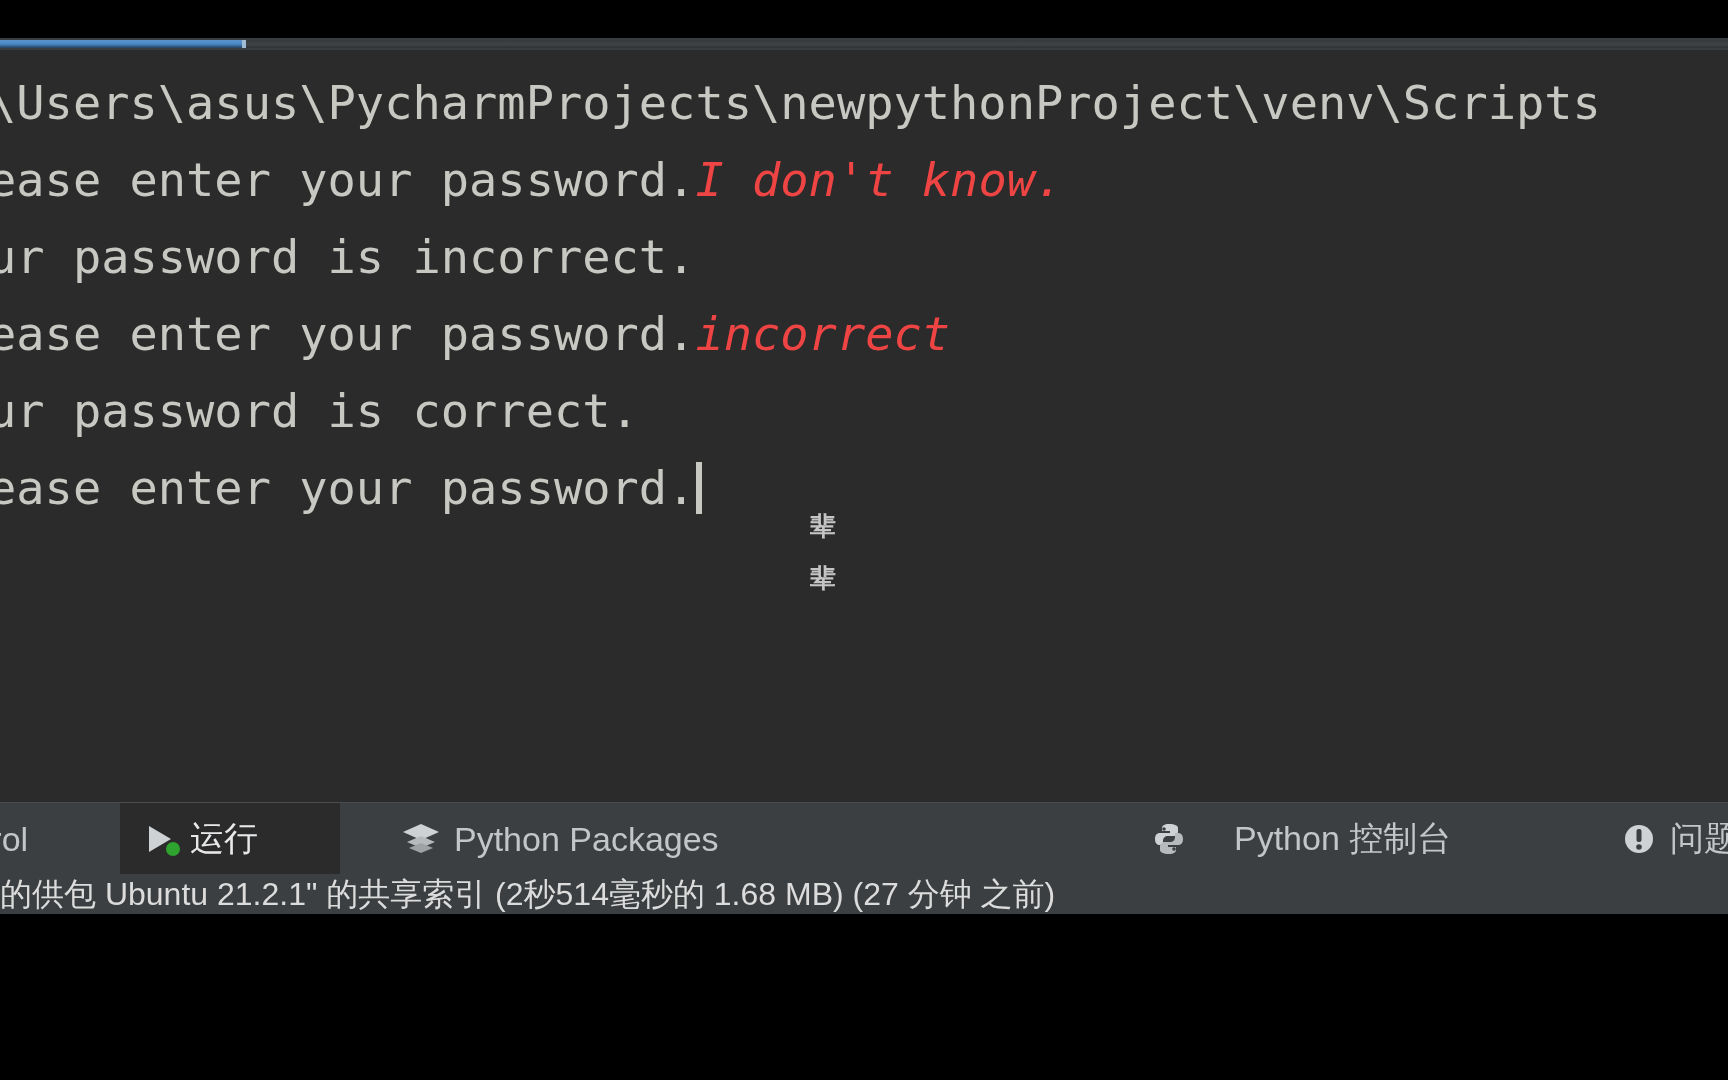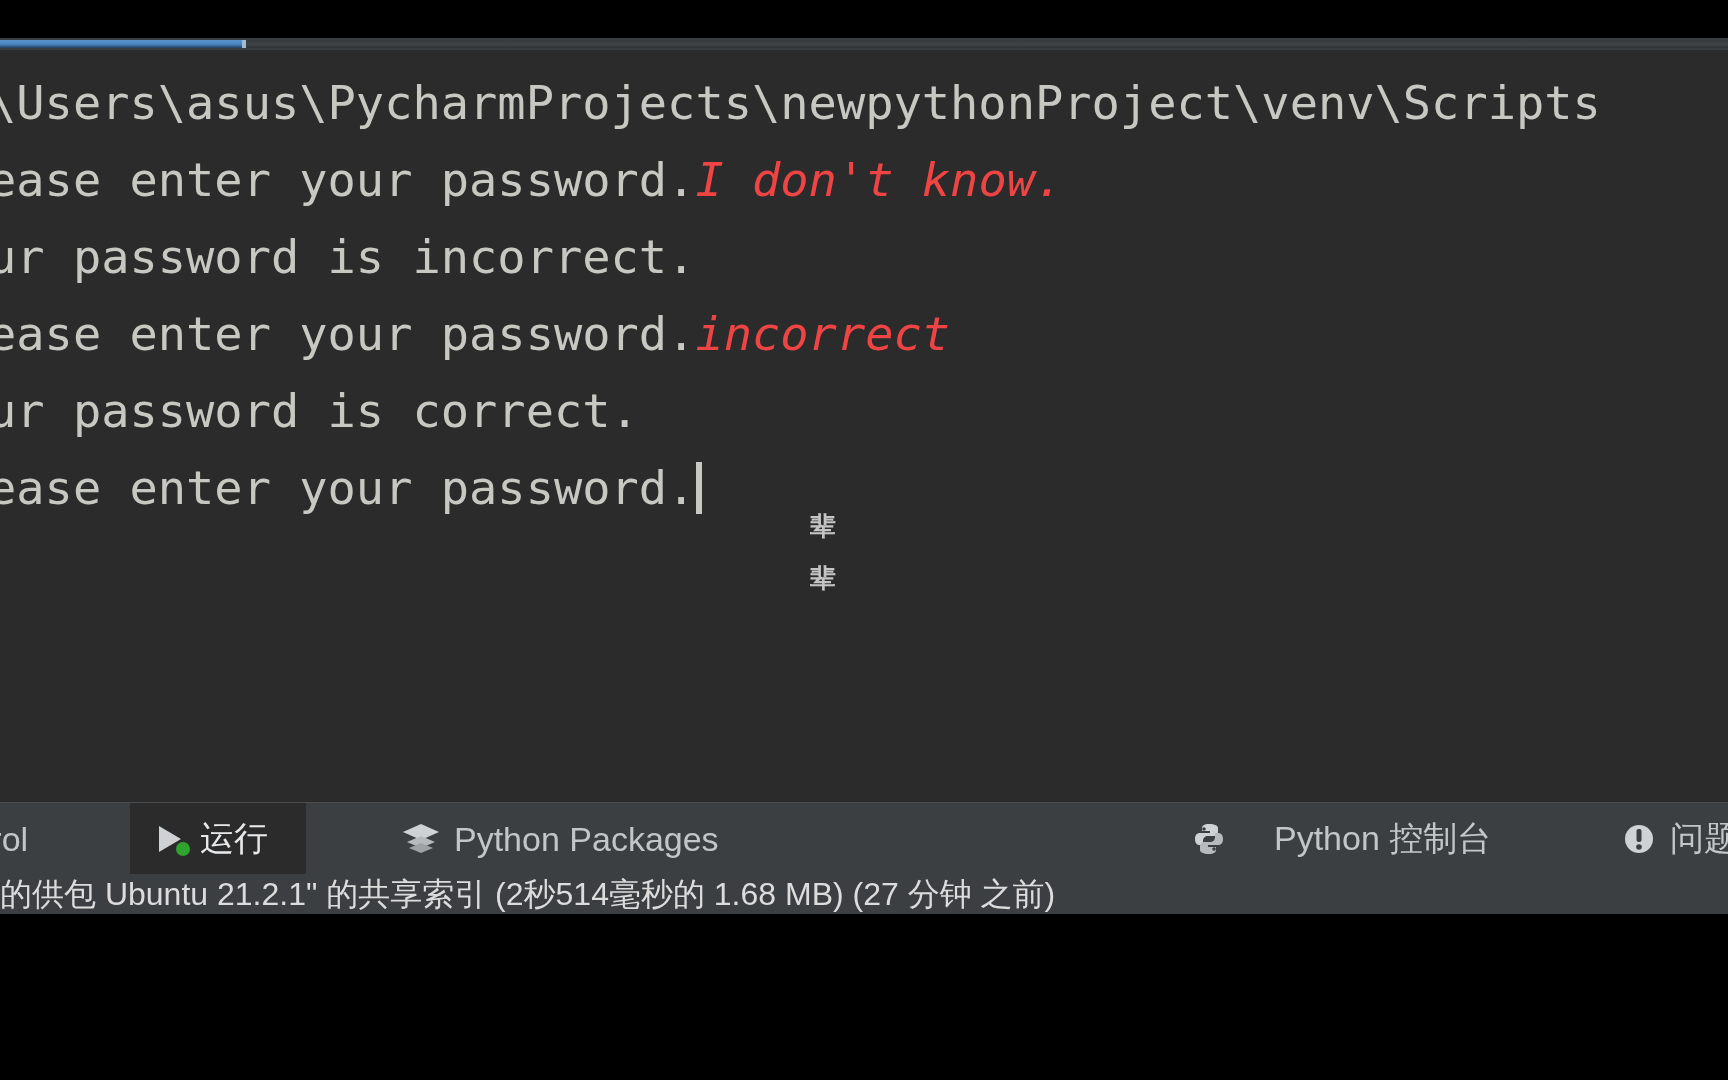--- a/index.html
+++ b/index.html
@@ -221,40 +221,40 @@
     <div class="hint-glyphs" id="hint-glyphs">
         <div>辈</div>
         <div>辈</div>
       </div>
   </div>
 
   <div class="tabbar" id="tabbar">
       <div class="tab" style="left: -60px; width: 190px;">
         <span class="label">ntrol</span>
       </div>
-      <div class="tab active" style="left: 130px; width: 176px; text-align: center;">
+      <div class="tab active" style="left: 120px; width: 220px; text-align: center;">
         <span class="ico run-play">
           <svg width="34" height="34" viewBox="0 0 34 34">
             <polygon points="7,4 29,17 7,30" fill="#cfd2d4"></polygon>
           </svg>
           <span class="run-dot"></span>
         </span>
         <span class="label">运行</span>
       </div>
       <div class="tab" style="left: 380px; width: 440px;">
         <span class="ico">
           <svg width="38" height="34" viewBox="0 0 38 34">
             <polygon points="19,2 37,10 19,18 1,10" fill="#cfd2d4"></polygon>
             <polygon points="19,14 33,20 19,26 5,20" fill="#b6babd"></polygon>
             <polygon points="19,21 31,26 19,31 7,26" fill="#9ea2a5"></polygon>
           </svg>
         </span>
         <span class="label">Python Packages</span>
       </div>
-      <div class="tab" style="left: 1170px; width: 390px; gap: 48px;">
+      <div class="tab" style="left: 1130px; width: 390px; gap: 48px;">
         <span class="ico">
           <svg width="34" height="34" viewBox="0 0 34 34">
             <path d="M17 2c-5 0-7 2-7 4v3h8v2H8c-3 0-5 2-5 6s2 6 5 6h3v-4c0-3 2-5 5-5h6c2 0 4-2 4-4V6c0-2-3-4-9-4z" fill="#cfd2d4"></path>
             <circle cx="12" cy="7" r="1.8" fill="#3c3f41"></circle>
             <path d="M17 32c5 0 7-2 7-4v-3h-8v-2h10c3 0 5-2 5-6s-2-6-5-6h-3v4c0 3-2 5-5 5h-6c-2 0-4 2-4 4v4c0 2 3 4 9 4z" fill="#b6babd"></path>
             <circle cx="22" cy="27" r="1.8" fill="#3c3f41"></circle>
           </svg>
         </span>
         <span class="label">Python 控制台</span>
       </div>

